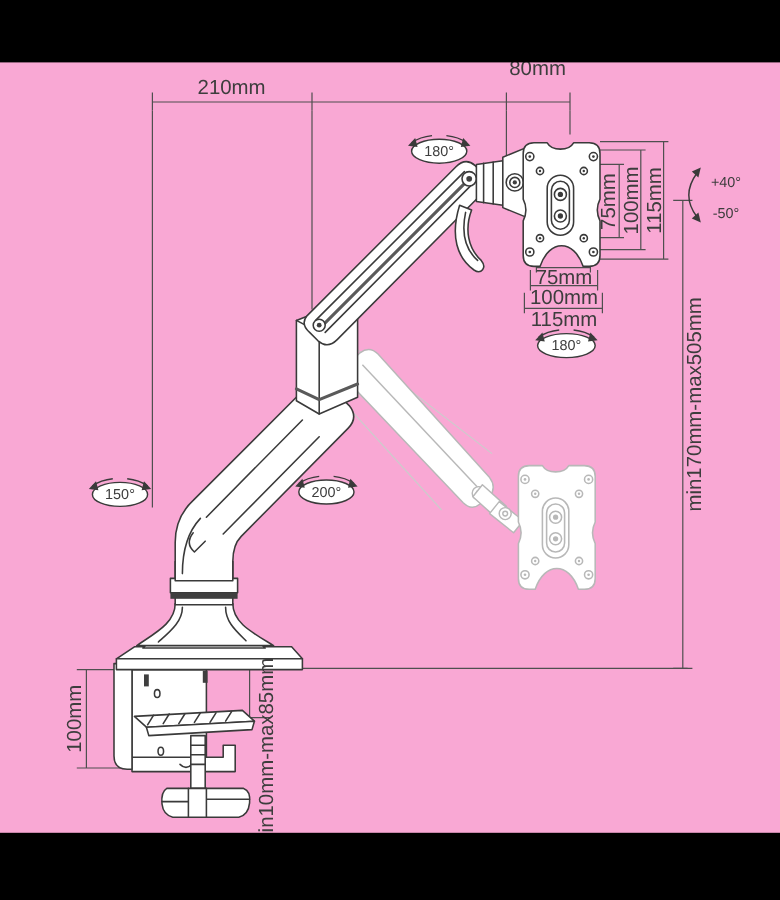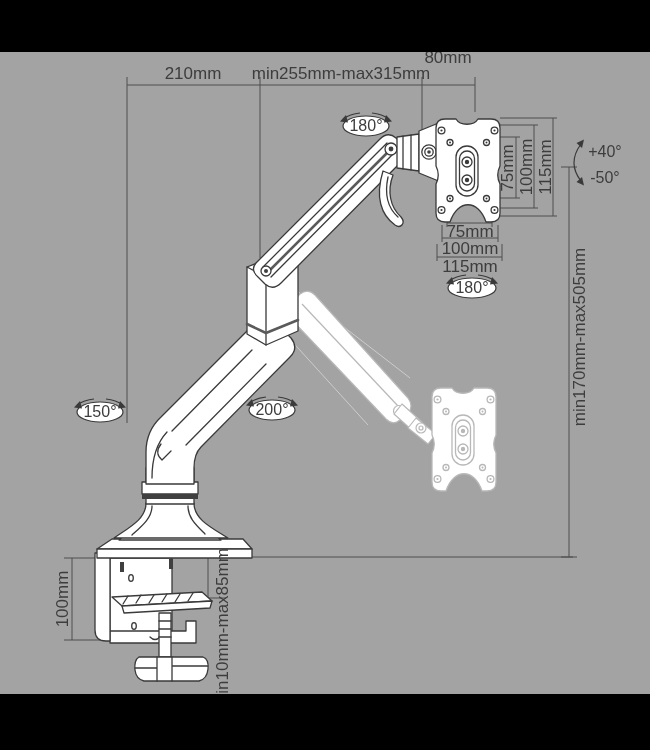--- a/index.html
+++ b/index.html
@@ -1,25 +1,25 @@
 <!DOCTYPE html>
 <html><head>
 <meta charset="utf-8">
 <style>
   html,body{margin:0;padding:0;background:#888;}
-  #stage{position:relative;width:650px;height:750px;background:#a3a3a3;overflow:hidden;
+  #stage{position:relative;width:650px;height:750px;background:#f9a8d4;overflow:hidden;
          font-family:"Liberation Sans","DejaVu Sans",sans-serif;}
   .bar{position:absolute;left:0;width:650px;background:#000;}
   #bar-top{top:0;height:52px;}
   #bar-bottom{top:694px;height:56px;}
   #art{position:absolute;left:0;top:0;}
   .lbl{position:absolute;transform:translate(-50%,-50%);white-space:nowrap;
        color:#3d3d3d;font-size:17px;line-height:1;}
   .lbl.rot{transform:translate(-50%,-50%) rotate(-90deg);}
-  .lbl.small{font-size:16px;text-align:right;}
+  .lbl.small{font-size:12px;text-align:right;}
   
   .dims path{stroke:#4f4f4f;stroke-width:1;fill:none;}
   .art path,.art rect,.art circle,.art ellipse{stroke:#3a3a3a;stroke-width:1.3;fill:#ffffff;
        stroke-linejoin:round;stroke-linecap:round;}
   .art .nofill{fill:none;}
   .art .dark{fill:#3f3f3f;stroke:none;}
   .art .stripe{stroke:#5a5a5a;stroke-width:2.6;fill:none;}
   .fan path{stroke:#cccccc;stroke-width:1;fill:none;}
   .ghost path,.ghost rect,.ghost circle{stroke:#b8b8b8;stroke-width:1.2;fill:#ffffff;stroke-linejoin:round;}
   #plate path,#plate rect,#plate circle{stroke:var(--c);stroke-width:1.3;fill:#ffffff;stroke-linejoin:round;}
@@ -192,21 +192,20 @@
     </g>
 
     <g class="spinmark">
       <path d="M581,144 Q567,163 581,181"></path>
       <path class="head" d="M584,139.5 L576.5,143 L582,148 Z"></path>
       <path class="head" d="M584,185.5 L576.5,182 L582,177 Z"></path>
     </g>
   </svg>
 
   <div class="lbl" style="left:193px;top:73px">210mm</div>
-  <div class="lbl" style="left:341px;top:73px">min255mm-max315mm</div>
   <div class="lbl" style="left:448px;top:57px">80mm</div>
 
   <div class="lbl small" style="left:366px;top:126px">180°</div>
 
   <div class="lbl rot" style="left:507px;top:168px">75mm</div>
   <div class="lbl rot" style="left:526px;top:167px">100mm</div>
   <div class="lbl rot" style="left:545px;top:167px">115mm</div>
 
   <div class="lbl small" style="left:605px;top:152px">+40°</div>
   <div class="lbl small" style="left:605px;top:178px">-50°</div>

